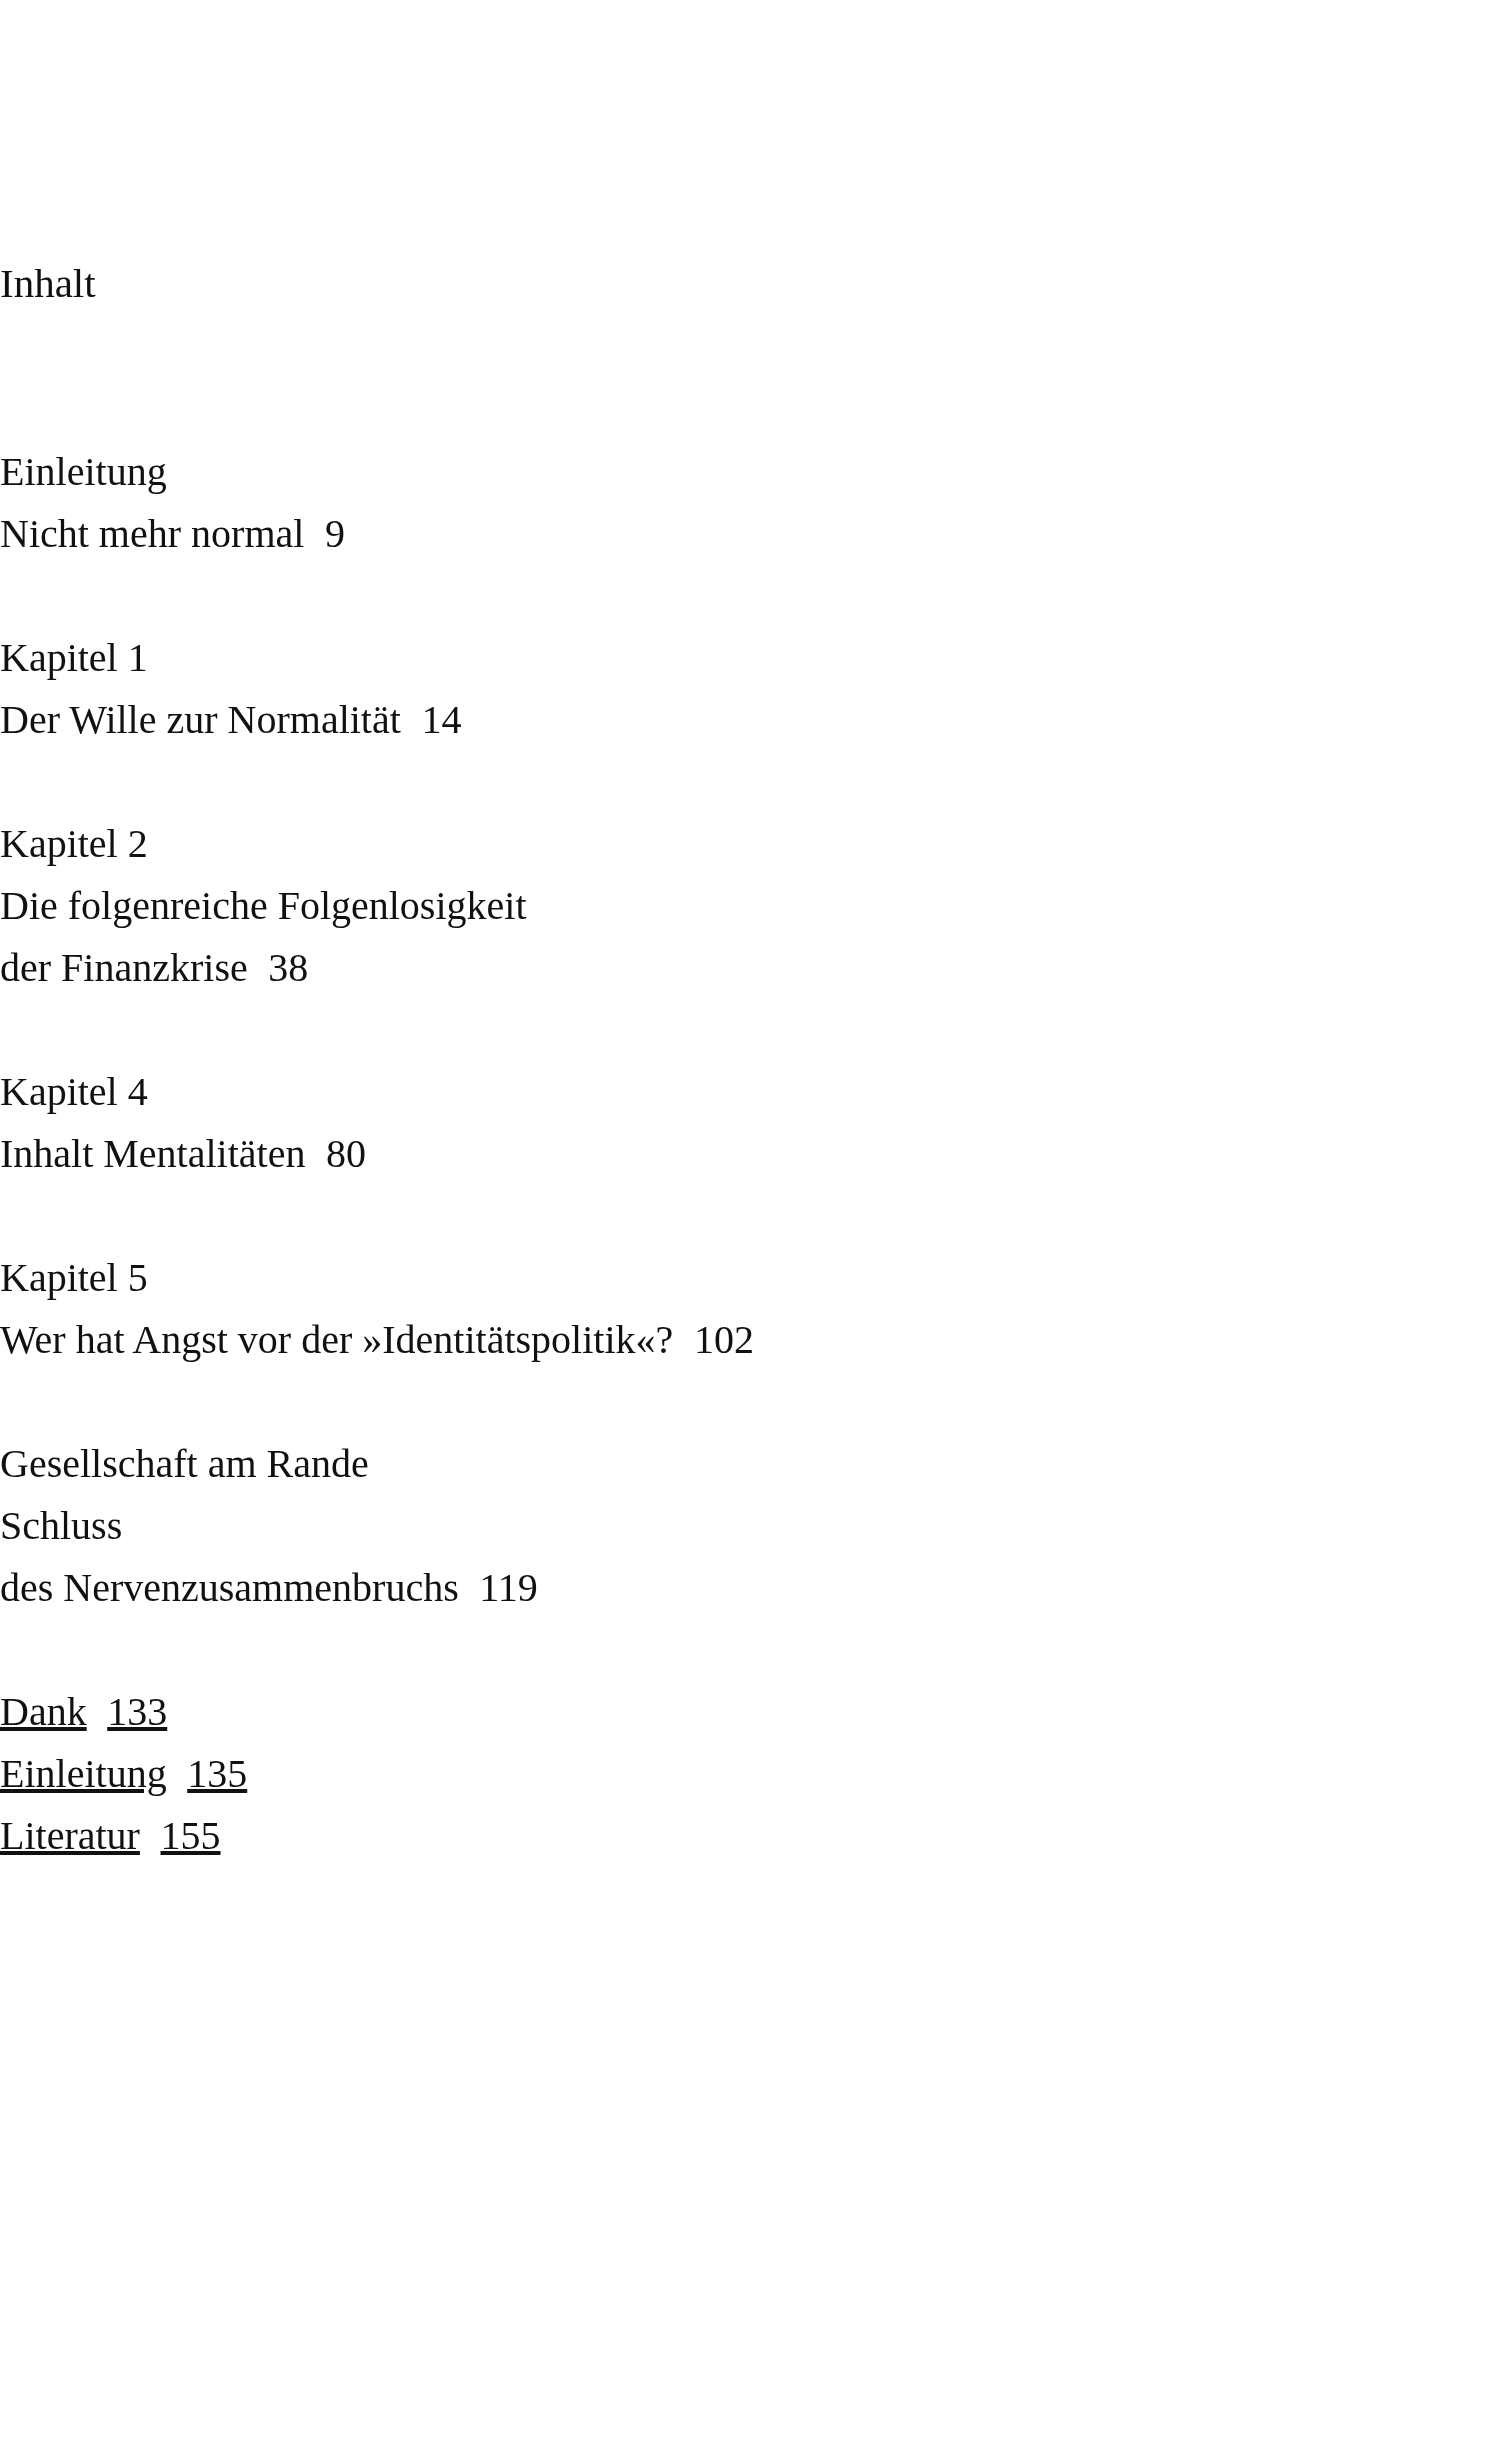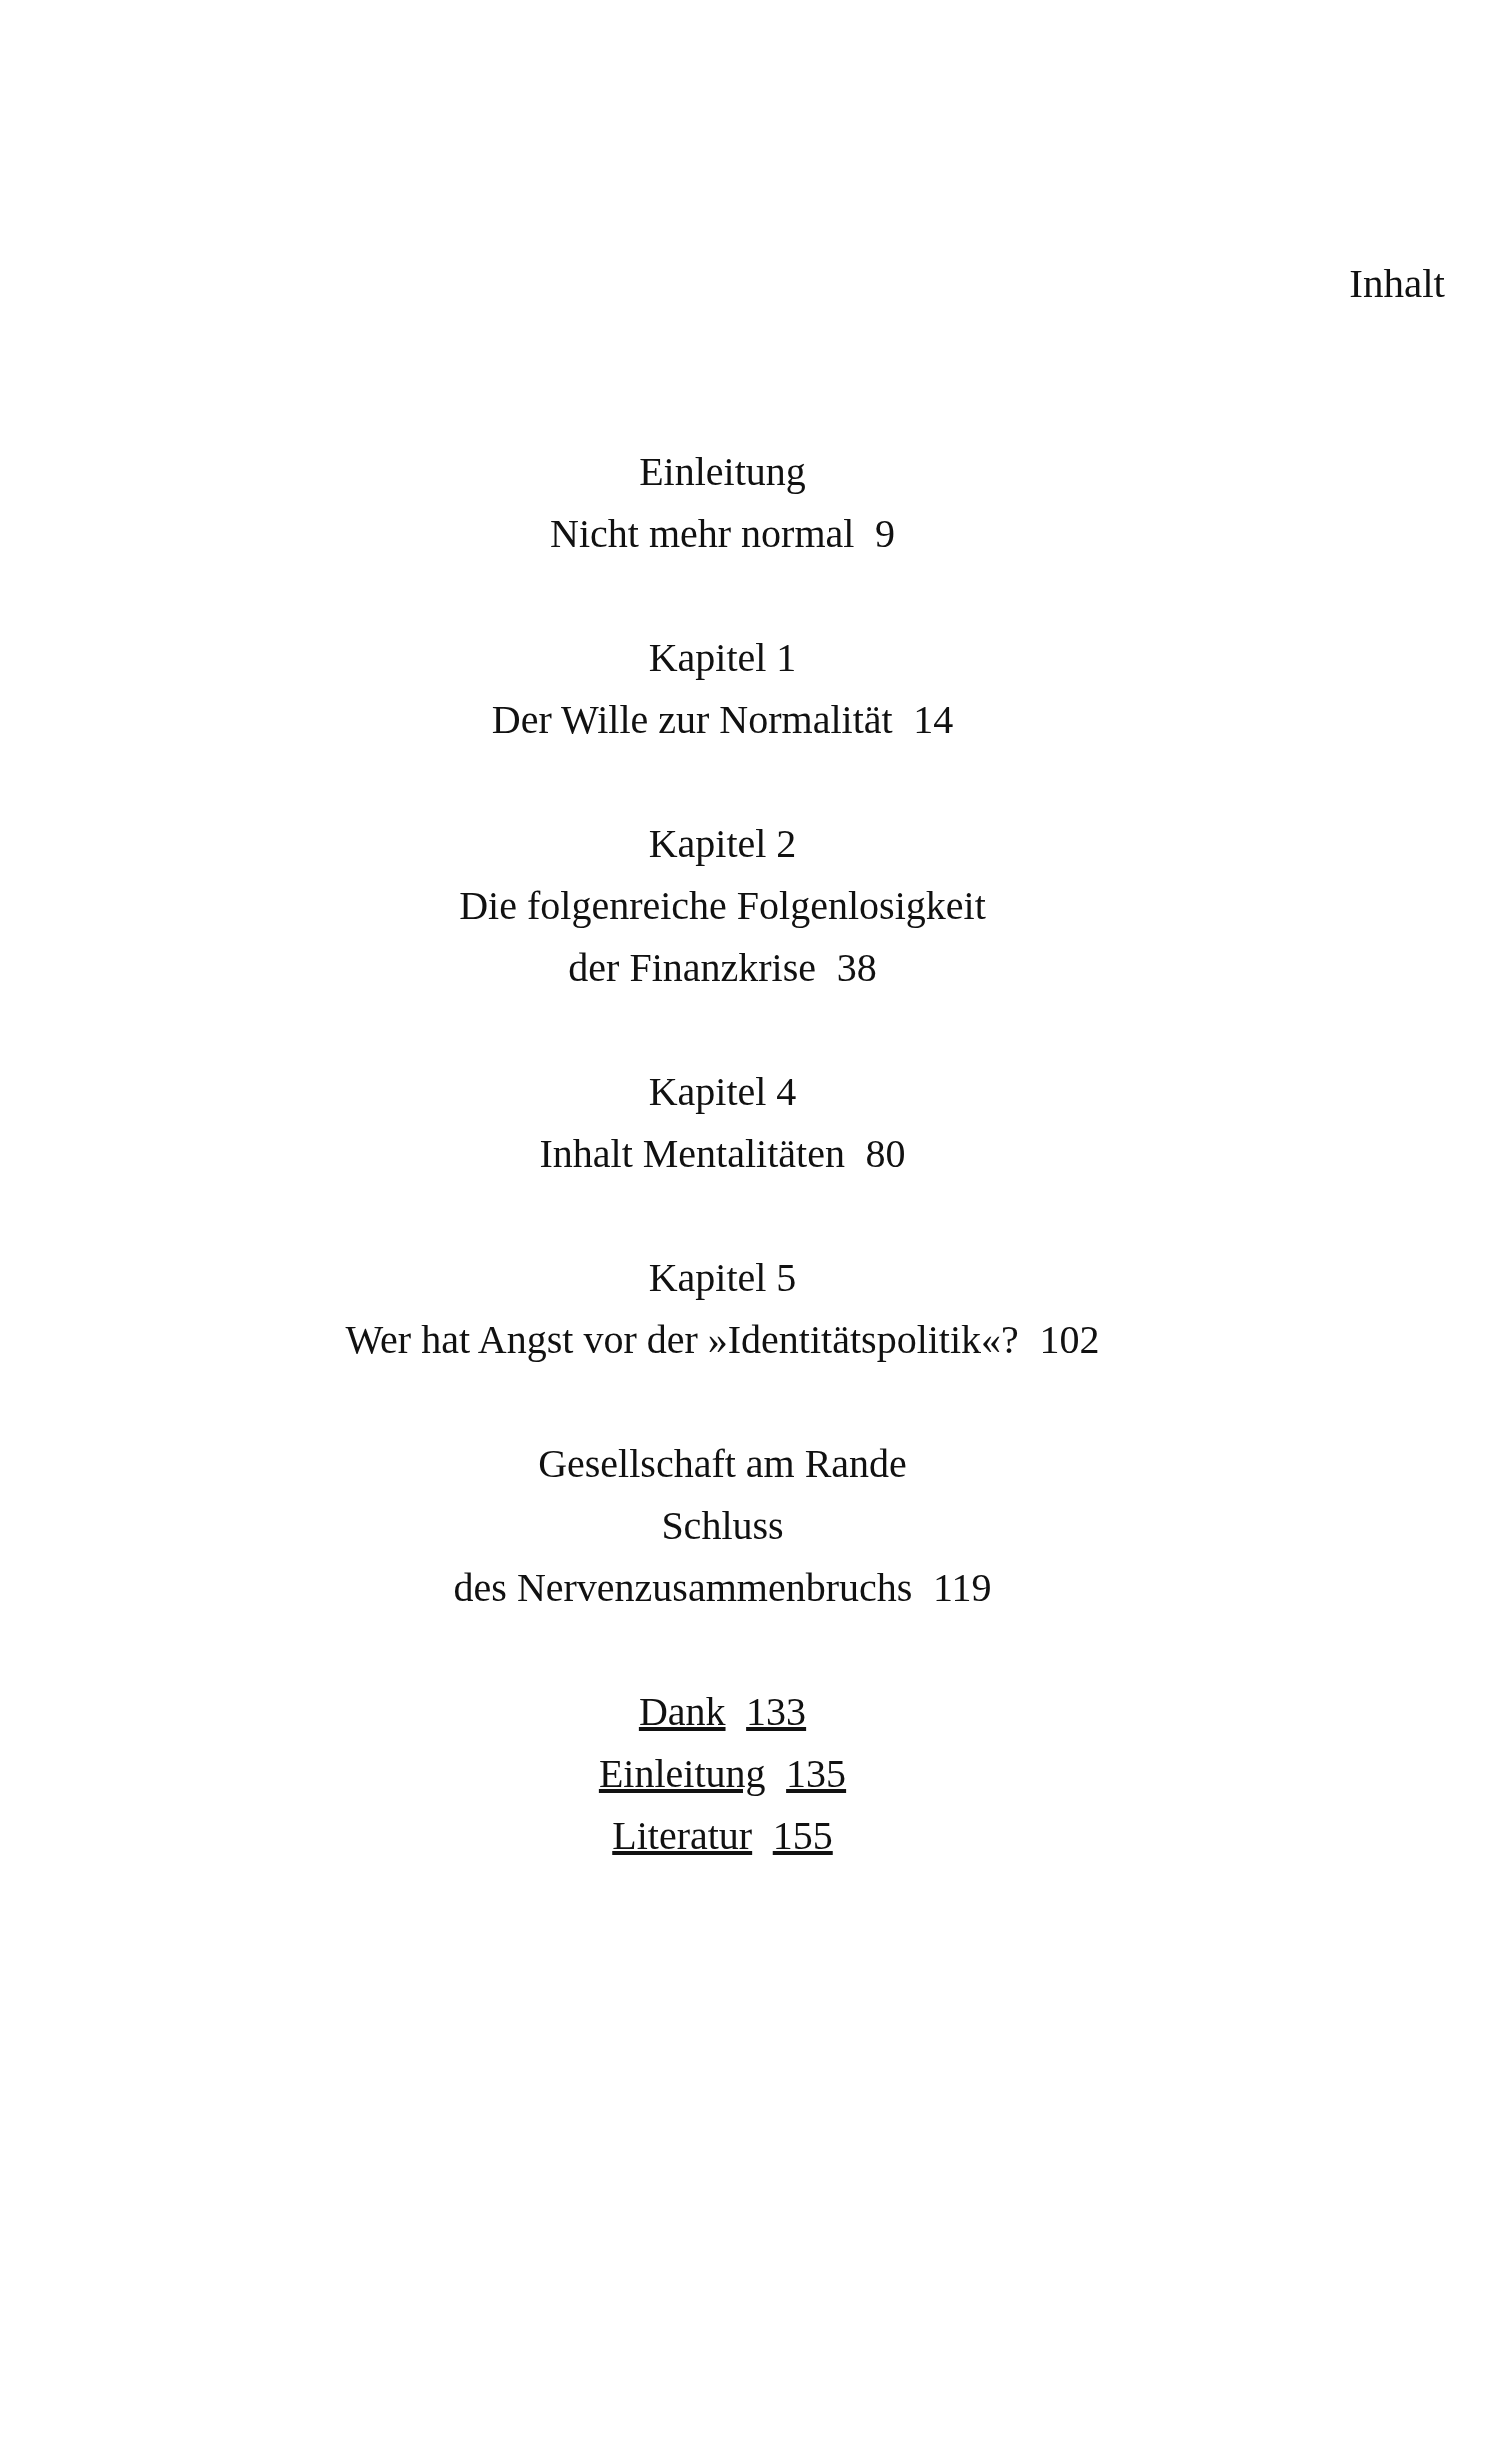--- a/index.html
+++ b/index.html
@@ -1,21 +1,21 @@
 <!DOCTYPE html>
 <html style="font-size:15px"><head>
 <meta charset="utf-8">
 <style>
   html, body { margin:0; padding:0; background:#ffffff; }
   body { width:1501px; height:2462px; position:relative; overflow:hidden;
          font-family:"Liberation Serif","DejaVu Serif",serif; color:#111111; }
   .page { position:absolute; left:0; top:0; width:1501px; }
-  .title { position:absolute; top:255px; left:0; width:1445px; text-align:right;
+  .title { position:absolute; top:255px; left:0; width:1445px; text-align:left;
            font-size:41px; line-height:56px; }
-  .toc { position:absolute; top:441px; left:0; width:1445px; text-align:center;
+  .toc { position:absolute; top:441px; left:0; width:1445px; 
          font-size:40px; line-height:62px; }
   .block { margin:0 0 62px 0; }
   .line { display:block; white-space:nowrap; }
   .pg { margin-left:20.6px; }
   .tail .line { margin:0;text-decoration:underline; }
 </style>
 </head>
 <body>
 
 <div class="page">

